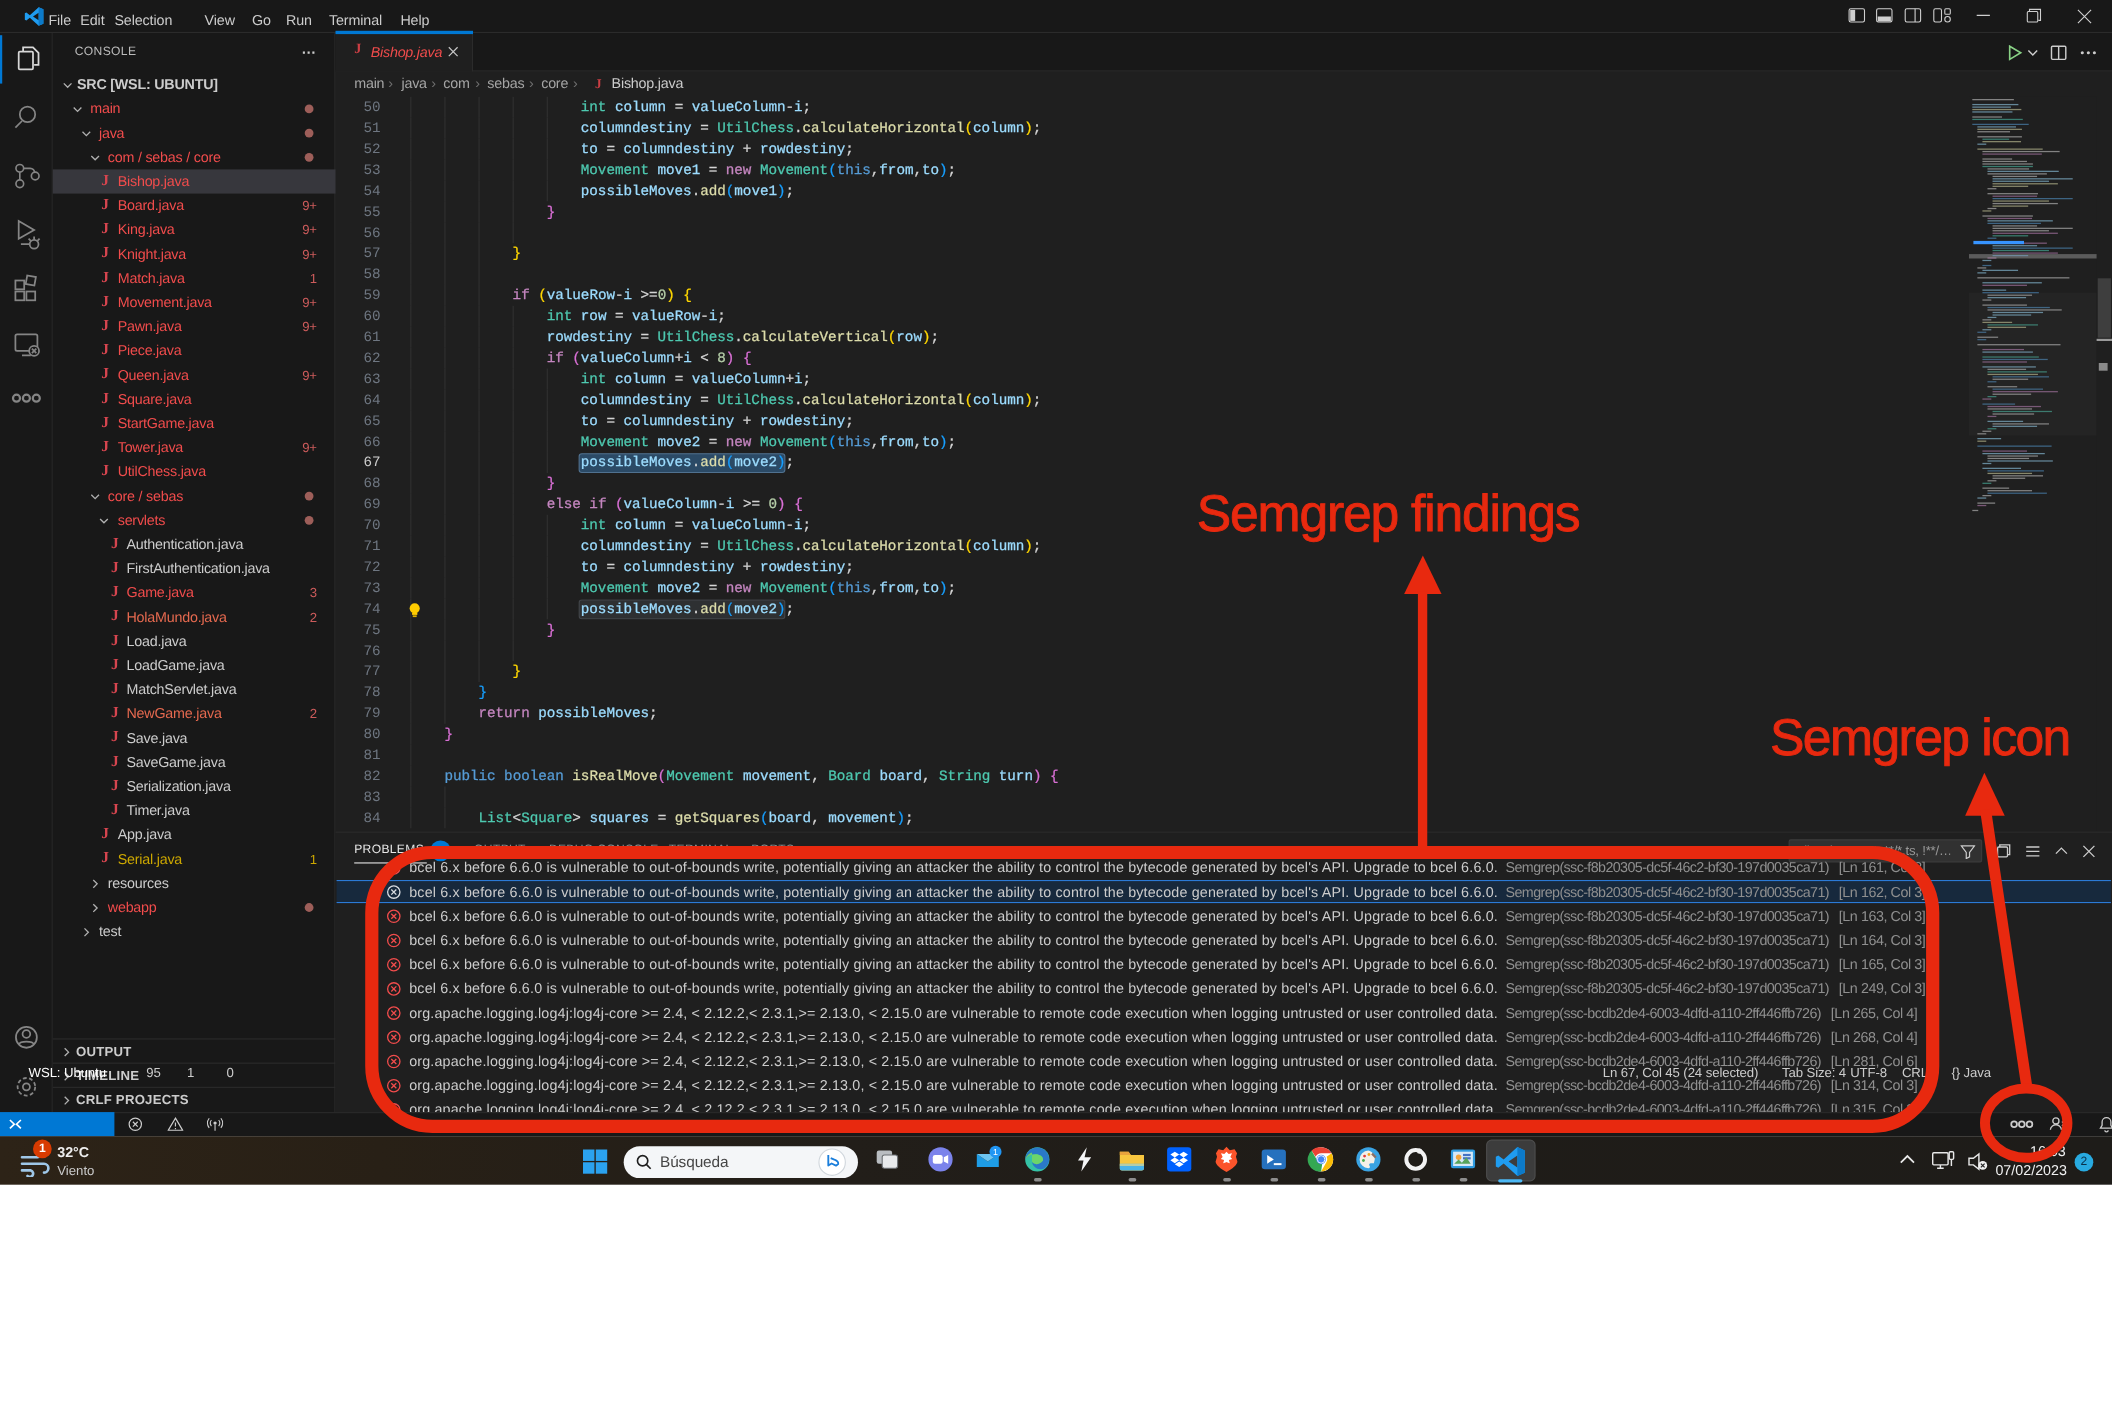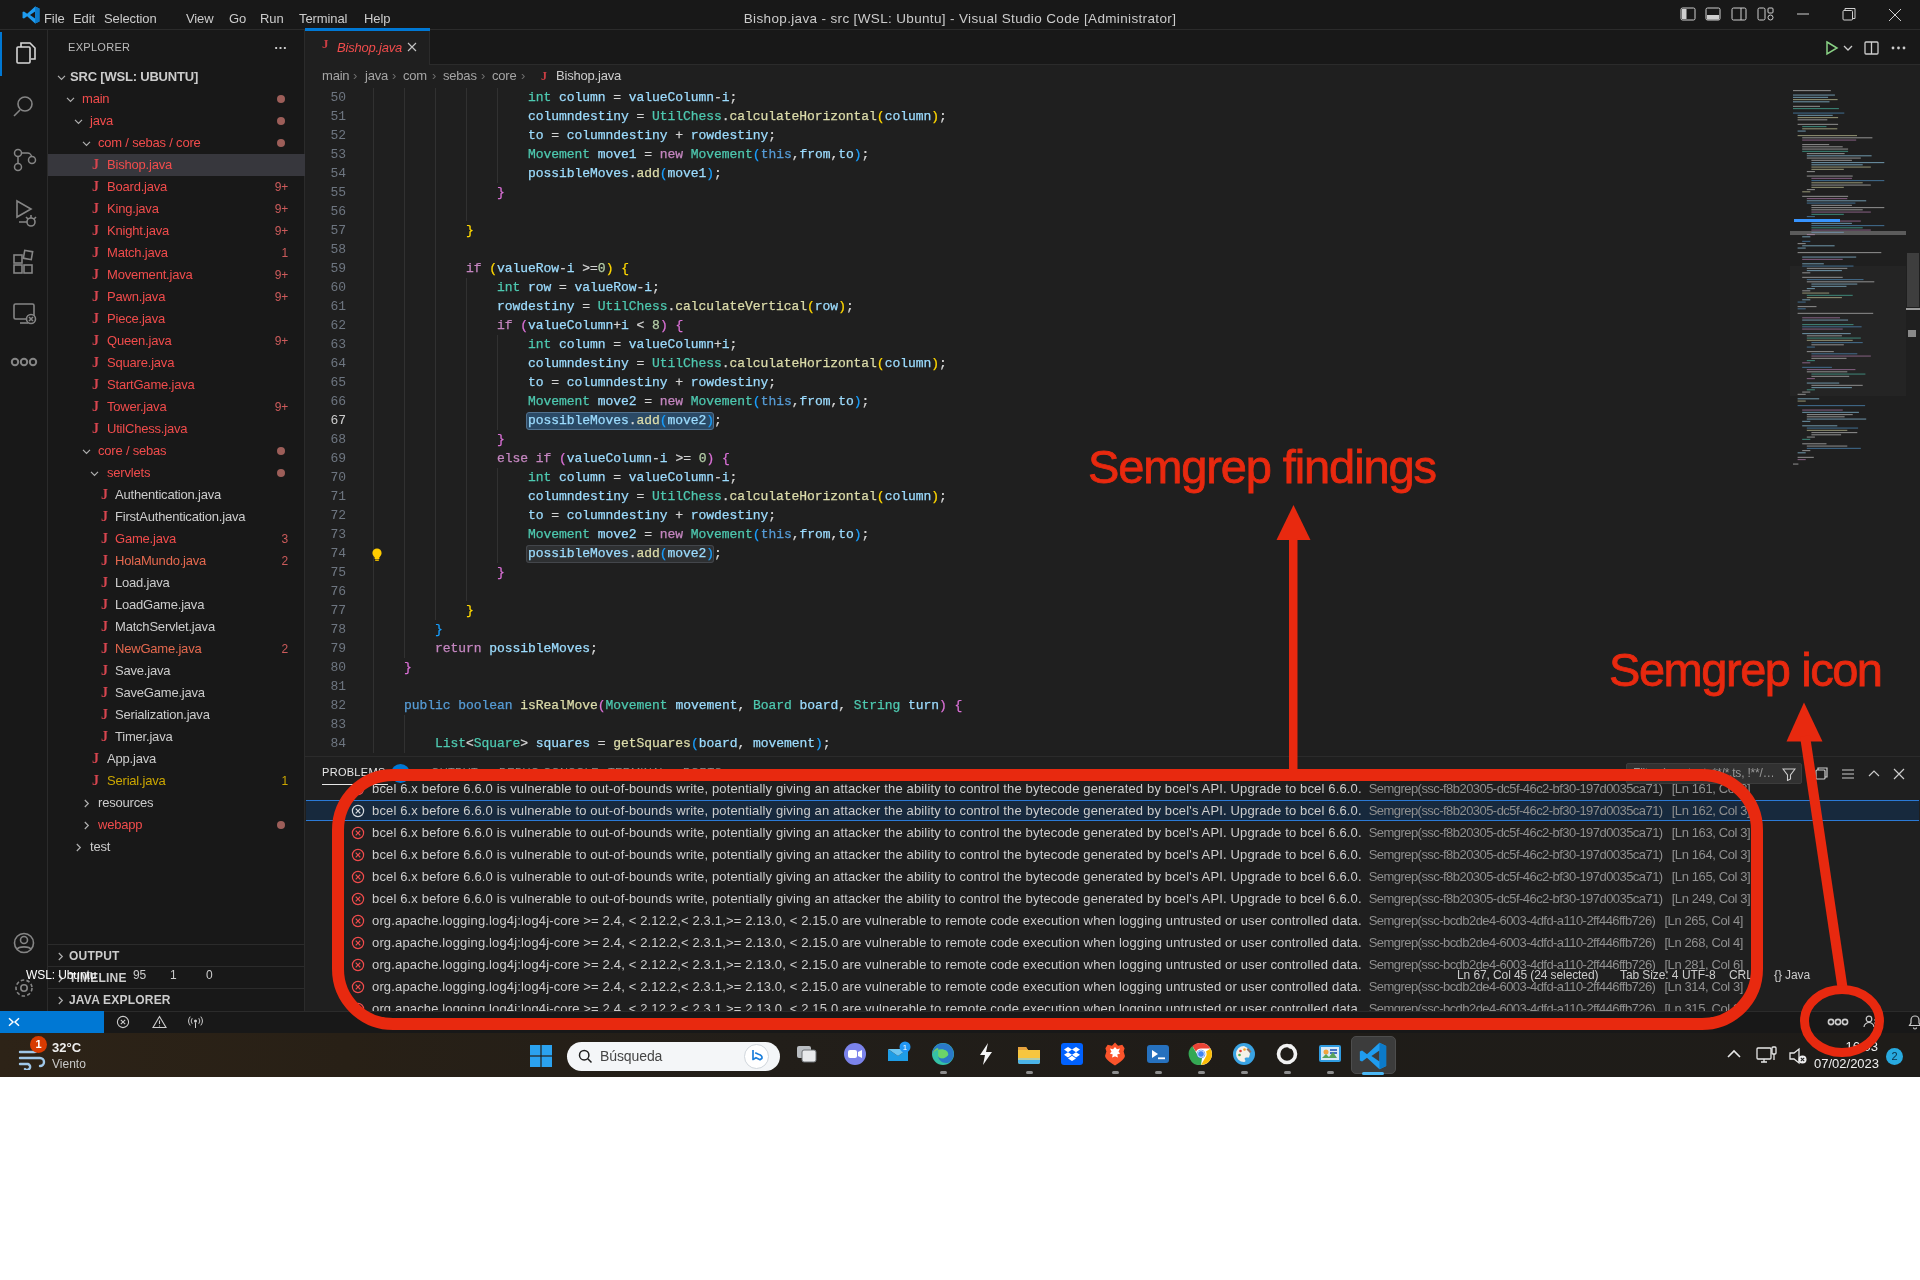--- a/index.html
+++ b/index.html
@@ -24,21 +24,20 @@
 <path d="M73 3l24 11v72l-24 11z" fill="#0c7ac9"></path>
 </svg>
 <div class="menu" style="left:44px">File</div>
 <div class="menu" style="left:73px">Edit</div>
 <div class="menu" style="left:104px">Selection</div>
 <div class="menu" style="left:186px">View</div>
 <div class="menu" style="left:229px">Go</div>
 <div class="menu" style="left:260px">Run</div>
 <div class="menu" style="left:299px">Terminal</div>
 <div class="menu" style="left:364px">Help</div>
-<div class="menu" style="left:700px;width:520px;text-align:center;color:#cccccc;font-size:13.5px;letter-spacing:0.35px;white-space:nowrap">Bishop.java - src [WSL: Ubuntu] - Visual Studio Code [Administrator]</div>
 <svg style="position:absolute;left:1680px;top:7px" width="230" height="16" viewBox="0 0 230 16">
 <g stroke="#cfcfcf" fill="none">
 <rect x="1" y="1" width="14" height="12" rx="1.5"></rect>
         <rect x="2" y="2" width="4.5" height="10" fill="#cfcfcf" stroke="none"></rect>
 <rect x="26" y="1" width="14" height="12" rx="1.5"></rect>
         <rect x="27" y="8" width="12" height="4.5" fill="#cfcfcf" stroke="none"></rect>
 <rect x="52" y="1" width="14" height="12" rx="1.5"></rect>
         <line x1="61" y1="1" x2="61" y2="13"></line>
 <rect x="78" y="1" width="7" height="12" rx="1.5"></rect>
         <rect x="88" y="1" width="5" height="5" rx="1"></rect>
@@ -103,21 +102,21 @@
         <path d="M17 919.5c1.5-3.5 12.5-3.5 14 0"></path>
       </g>
 
 <g stroke="#858585" stroke-width="1.6">
         <circle cx="24" cy="958" r="3.2"></circle>
         <circle cx="24" cy="958" r="8" stroke-dasharray="3.5 2.2"></circle>
       </g>
 </svg>
 
 <div style="position:absolute;left:48px;top:30px;width:257px;height:981px;background:#181818;border-right:1px solid #2b2b2b"></div>
-<div style="position:absolute;left:68px;top:30px;font:11px 'Liberation Sans',sans-serif;line-height:34px;color:#bbbbbb;letter-spacing:0.3px">EXPLORER</div>
+<div style="position:absolute;left:68px;top:30px;font:11px 'Liberation Sans',sans-serif;line-height:34px;color:#bbbbbb;letter-spacing:0.3px">CONSOLE</div>
 <div style="position:absolute;left:274px;top:40px;font:bold 13px 'Liberation Sans',sans-serif;color:#cccccc;letter-spacing:1px">⋯</div>
 <svg style="position:absolute;left:57px;top:73px" width="9" height="9" viewBox="0 0 9 9">
       <path d="M1 2.8l3.5 3.5L8 2.8" stroke="#b0b0b0" stroke-width="1.2" fill="none"></path>
     </svg><div class="trow" style="left:70px;top:66px;font-weight:bold;color:#cccccc">SRC [WSL: UBUNTU]</div><svg style="position:absolute;left:66px;top:95px" width="9" height="9" viewBox="0 0 9 9">
       <path d="M1 2.8l3.5 3.5L8 2.8" stroke="#b0b0b0" stroke-width="1.2" fill="none"></path>
     </svg><div class="trow" style="left:82px;top:88px;color:#f14c4c">main</div><div style="position:absolute;left:277px;top:95px;width:8px;height:8px;border-radius:50%;background:#9d5e59"></div><svg style="position:absolute;left:74px;top:117px" width="9" height="9" viewBox="0 0 9 9">
       <path d="M1 2.8l3.5 3.5L8 2.8" stroke="#b0b0b0" stroke-width="1.2" fill="none"></path>
     </svg><div class="trow" style="left:90px;top:110px;color:#f14c4c">java</div><div style="position:absolute;left:277px;top:117px;width:8px;height:8px;border-radius:50%;background:#9d5e59"></div><svg style="position:absolute;left:82px;top:139px" width="9" height="9" viewBox="0 0 9 9">
       <path d="M1 2.8l3.5 3.5L8 2.8" stroke="#b0b0b0" stroke-width="1.2" fill="none"></path>
     </svg><div class="trow" style="left:98px;top:132px;color:#f14c4c">com / sebas / core</div><div style="position:absolute;left:277px;top:139px;width:8px;height:8px;border-radius:50%;background:#9d5e59"></div><div style="position:absolute;left:48px;top:154px;width:257px;height:22px;background:#37373d"></div><div style="position:absolute;left:92px;top:157px;font:bold 14px 'Liberation Serif',serif;color:#d6454f">J</div><div class="trow" style="left:107px;top:154px;color:#f14c4c">Bishop.java</div><div style="position:absolute;left:92px;top:179px;font:bold 14px 'Liberation Serif',serif;color:#d6454f">J</div><div class="trow" style="left:107px;top:176px;color:#f14c4c">Board.java</div><div style="position:absolute;left:258px;top:176px;width:30px;text-align:right;font:12px 'Liberation Sans',sans-serif;line-height:22px;color:#cc5b5b;letter-spacing:-0.2px">9+</div><div style="position:absolute;left:92px;top:201px;font:bold 14px 'Liberation Serif',serif;color:#d6454f">J</div><div class="trow" style="left:107px;top:198px;color:#f14c4c">King.java</div><div style="position:absolute;left:258px;top:198px;width:30px;text-align:right;font:12px 'Liberation Sans',sans-serif;line-height:22px;color:#cc5b5b;letter-spacing:-0.2px">9+</div><div style="position:absolute;left:92px;top:223px;font:bold 14px 'Liberation Serif',serif;color:#d6454f">J</div><div class="trow" style="left:107px;top:220px;color:#f14c4c">Knight.java</div><div style="position:absolute;left:258px;top:220px;width:30px;text-align:right;font:12px 'Liberation Sans',sans-serif;line-height:22px;color:#cc5b5b;letter-spacing:-0.2px">9+</div><div style="position:absolute;left:92px;top:245px;font:bold 14px 'Liberation Serif',serif;color:#d6454f">J</div><div class="trow" style="left:107px;top:242px;color:#f14c4c">Match.java</div><div style="position:absolute;left:258px;top:242px;width:30px;text-align:right;font:12px 'Liberation Sans',sans-serif;line-height:22px;color:#cc5b5b;letter-spacing:-0.2px">1</div><div style="position:absolute;left:92px;top:267px;font:bold 14px 'Liberation Serif',serif;color:#d6454f">J</div><div class="trow" style="left:107px;top:264px;color:#f14c4c">Movement.java</div><div style="position:absolute;left:258px;top:264px;width:30px;text-align:right;font:12px 'Liberation Sans',sans-serif;line-height:22px;color:#cc5b5b;letter-spacing:-0.2px">9+</div><div style="position:absolute;left:92px;top:289px;font:bold 14px 'Liberation Serif',serif;color:#d6454f">J</div><div class="trow" style="left:107px;top:286px;color:#f14c4c">Pawn.java</div><div style="position:absolute;left:258px;top:286px;width:30px;text-align:right;font:12px 'Liberation Sans',sans-serif;line-height:22px;color:#cc5b5b;letter-spacing:-0.2px">9+</div><div style="position:absolute;left:92px;top:311px;font:bold 14px 'Liberation Serif',serif;color:#d6454f">J</div><div class="trow" style="left:107px;top:308px;color:#f14c4c">Piece.java</div><div style="position:absolute;left:92px;top:333px;font:bold 14px 'Liberation Serif',serif;color:#d6454f">J</div><div class="trow" style="left:107px;top:330px;color:#f14c4c">Queen.java</div><div style="position:absolute;left:258px;top:330px;width:30px;text-align:right;font:12px 'Liberation Sans',sans-serif;line-height:22px;color:#cc5b5b;letter-spacing:-0.2px">9+</div><div style="position:absolute;left:92px;top:355px;font:bold 14px 'Liberation Serif',serif;color:#d6454f">J</div><div class="trow" style="left:107px;top:352px;color:#f14c4c">Square.java</div><div style="position:absolute;left:92px;top:377px;font:bold 14px 'Liberation Serif',serif;color:#d6454f">J</div><div class="trow" style="left:107px;top:374px;color:#f14c4c">StartGame.java</div><div style="position:absolute;left:92px;top:399px;font:bold 14px 'Liberation Serif',serif;color:#d6454f">J</div><div class="trow" style="left:107px;top:396px;color:#f14c4c">Tower.java</div><div style="position:absolute;left:258px;top:396px;width:30px;text-align:right;font:12px 'Liberation Sans',sans-serif;line-height:22px;color:#cc5b5b;letter-spacing:-0.2px">9+</div><div style="position:absolute;left:92px;top:421px;font:bold 14px 'Liberation Serif',serif;color:#d6454f">J</div><div class="trow" style="left:107px;top:418px;color:#f14c4c">UtilChess.java</div><svg style="position:absolute;left:82px;top:447px" width="9" height="9" viewBox="0 0 9 9">
@@ -130,21 +129,21 @@
       <path d="M2.8 1l3.5 3.5-3.5 3.5" stroke="#b0b0b0" stroke-width="1.2" fill="none"></path>
     </svg><div class="trow" style="left:98px;top:814px;color:#f14c4c">webapp</div><div style="position:absolute;left:277px;top:821px;width:8px;height:8px;border-radius:50%;background:#9d5e59"></div><svg style="position:absolute;left:74px;top:843px" width="9" height="9" viewBox="0 0 9 9">
       <path d="M2.8 1l3.5 3.5-3.5 3.5" stroke="#b0b0b0" stroke-width="1.2" fill="none"></path>
     </svg><div class="trow" style="left:90px;top:836px;color:#cccccc">test</div>
 <div style="position:absolute;left:48px;top:944px;width:257px;height:1px;background:#2b2b2b"></div><svg style="position:absolute;left:56px;top:952px" width="9" height="9" viewBox="0 0 9 9">
       <path d="M2.8 1l3.5 3.5-3.5 3.5" stroke="#b0b0b0" stroke-width="1.2" fill="none"></path>
     </svg><div style="position:absolute;left:69px;top:945px;font:bold 12px 'Liberation Sans',sans-serif;line-height:22px;color:#cccccc;letter-spacing:0.2px">OUTPUT</div><div style="position:absolute;left:48px;top:966px;width:257px;height:1px;background:#2b2b2b"></div><svg style="position:absolute;left:56px;top:974px" width="9" height="9" viewBox="0 0 9 9">
       <path d="M2.8 1l3.5 3.5-3.5 3.5" stroke="#b0b0b0" stroke-width="1.2" fill="none"></path>
     </svg><div style="position:absolute;left:69px;top:967px;font:bold 12px 'Liberation Sans',sans-serif;line-height:22px;color:#cccccc;letter-spacing:0.2px">TIMELINE</div><div style="position:absolute;left:48px;top:988px;width:257px;height:1px;background:#2b2b2b"></div><svg style="position:absolute;left:56px;top:996px" width="9" height="9" viewBox="0 0 9 9">
       <path d="M2.8 1l3.5 3.5-3.5 3.5" stroke="#b0b0b0" stroke-width="1.2" fill="none"></path>
-    </svg><div style="position:absolute;left:69px;top:989px;font:bold 12px 'Liberation Sans',sans-serif;line-height:22px;color:#cccccc;letter-spacing:0.2px">JAVA EXPLORER</div>
+    </svg><div style="position:absolute;left:69px;top:989px;font:bold 12px 'Liberation Sans',sans-serif;line-height:22px;color:#cccccc;letter-spacing:0.2px">CRLF PROJECTS</div>
 
 <div style="position:absolute;left:305px;top:30px;width:1615px;height:35px;background:#181818;border-bottom:1px solid #2b2b2b"></div>
 <div style="position:absolute;left:305px;top:30px;width:125px;height:35px;background:#1f1f1f;border-right:1px solid #2b2b2b"></div>
 <div style="position:absolute;left:305px;top:28px;width:125px;height:2.5px;background:#0078d4"></div>
 <div style="position:absolute;left:322px;top:36px;font:bold 13px 'Liberation Serif',serif;color:#cc3e44">J</div>
 <div style="position:absolute;left:337px;top:30px;font:italic 13px 'Liberation Sans',sans-serif;line-height:35px;color:#f14c4c;letter-spacing:-0.2px">Bishop.java</div>
 <svg style="position:absolute;left:406px;top:41px" width="12" height="12" viewBox="0 0 12 12">
       <path d="M2 2l8 8M10 2l-8 8" stroke="#c5c5c5" stroke-width="1.1"></path>
     </svg>
 

